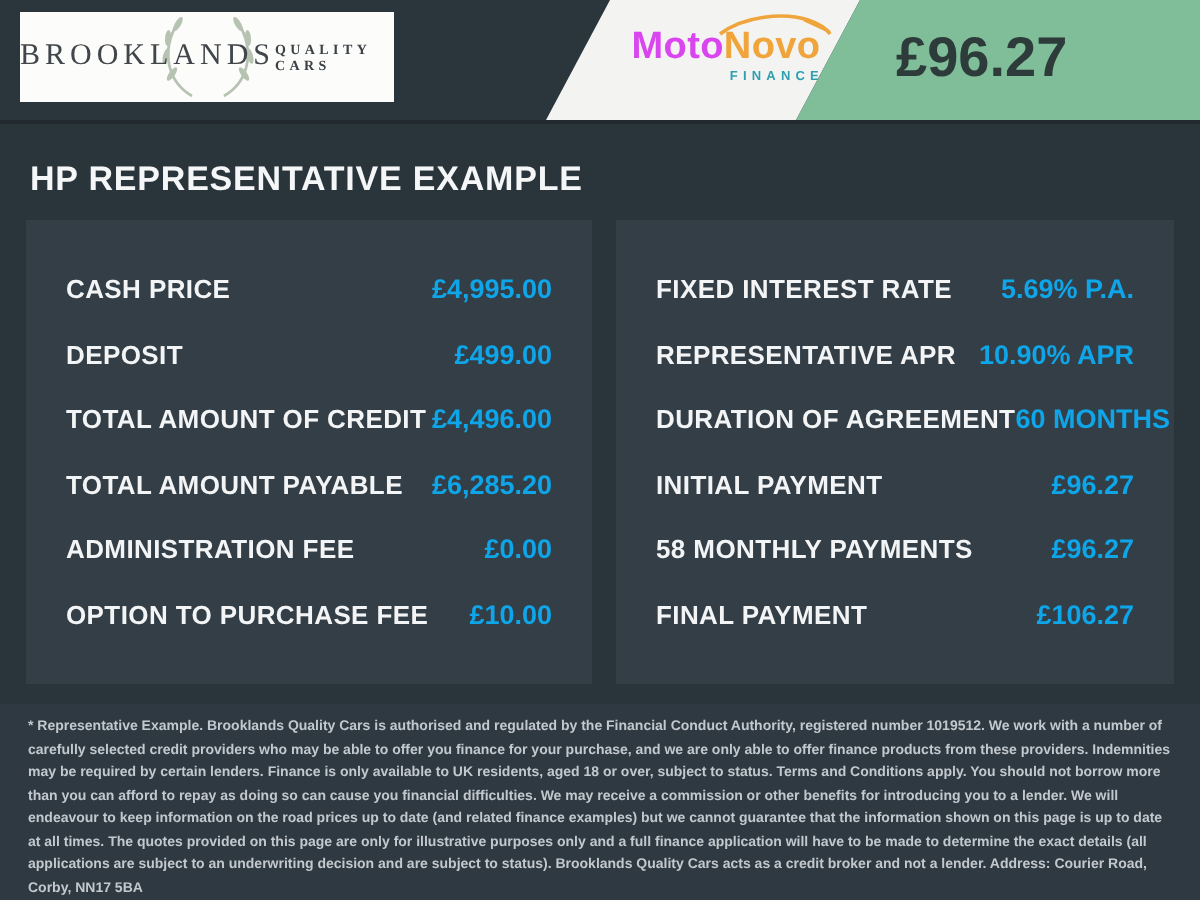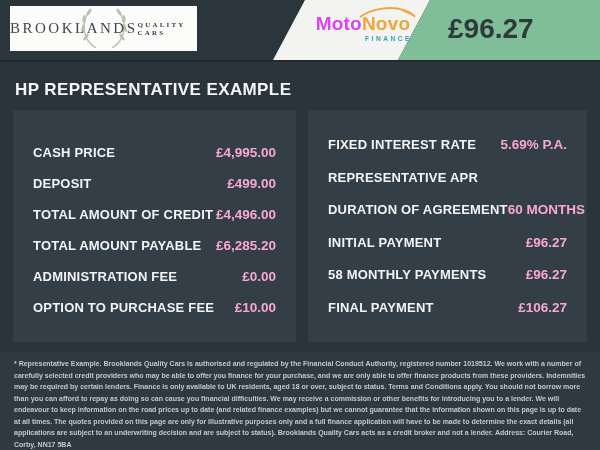--- a/index.html
+++ b/index.html
@@ -38,25 +38,25 @@
            gap:9px; z-index:2; }
   .price-amount { font-size:28px; font-weight:bold; color:#2d3b3b; }
   .price-suffix { font-size:8.5px; font-weight:bold; color:#2d3b3b; letter-spacing:0.5px; }
 
   
   .section-title { position:absolute; left:15px; top:80px; font-size:17px; font-weight:bold;
                    color:#f4f6f7; letter-spacing:0.4px; }
 
   .card { position:absolute; top:110px; height:232px; background:#333e46;
           padding:19px 20px; display:flex; flex-direction:column; justify-content:space-between; }
-  .card-left  { left:13px;  width:283px;justify-content:flex-end; }
+  .card-left  { left:13px;  width:283px; }
   .card-right { left:308px; width:279px; }
   .frow { display:flex; justify-content:space-between; align-items:center; height:31px; }
   .frow .lbl { font-size:13px;   font-weight:bold; color:#f2f4f5; letter-spacing:0.2px; white-space:nowrap; }
-  .frow .val { font-size:13.5px; font-weight:bold; color:#f9a8d4; white-space:nowrap; }
+  .frow .val { font-size:13.5px; font-weight:bold; color:#0ea5e9; white-space:nowrap; }
 
   
   .legal { position:absolute; left:0; top:352px; width:600px; height:98px; background:#2f3941;
            padding:6px 14px 0 14px; font-size:7px; line-height:11.5px; font-weight:bold;
            color:#c2c9ce; text-align:left; }
 </style>
 </head>
 <body>
 
 <div class="screen">
@@ -131,20 +131,21 @@
     </div>
   </section>
 
   <section class="card card-right">
     <div class="frow">
       <span class="lbl">FIXED INTEREST RATE</span>
       <span class="val">5.69% P.A.</span>
     </div>
     <div class="frow">
       <span class="lbl">REPRESENTATIVE APR</span>
+      <span class="val">10.90% APR</span>
     </div>
     <div class="frow">
       <span class="lbl">DURATION OF AGREEMENT</span>
       <span class="val">60 MONTHS</span>
     </div>
     <div class="frow">
       <span class="lbl">INITIAL PAYMENT</span>
       <span class="val">£96.27</span>
     </div>
     <div class="frow">

